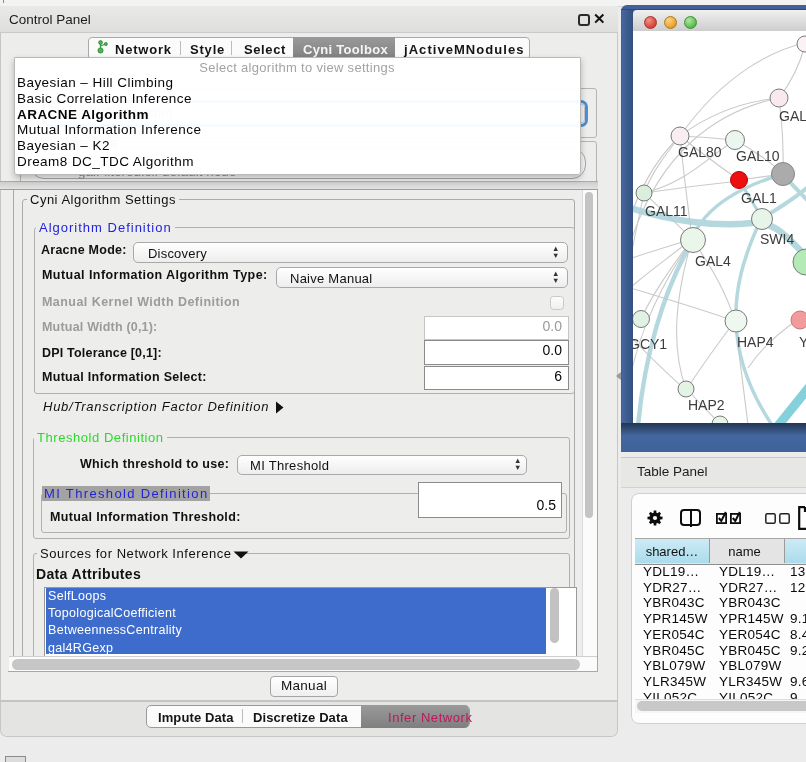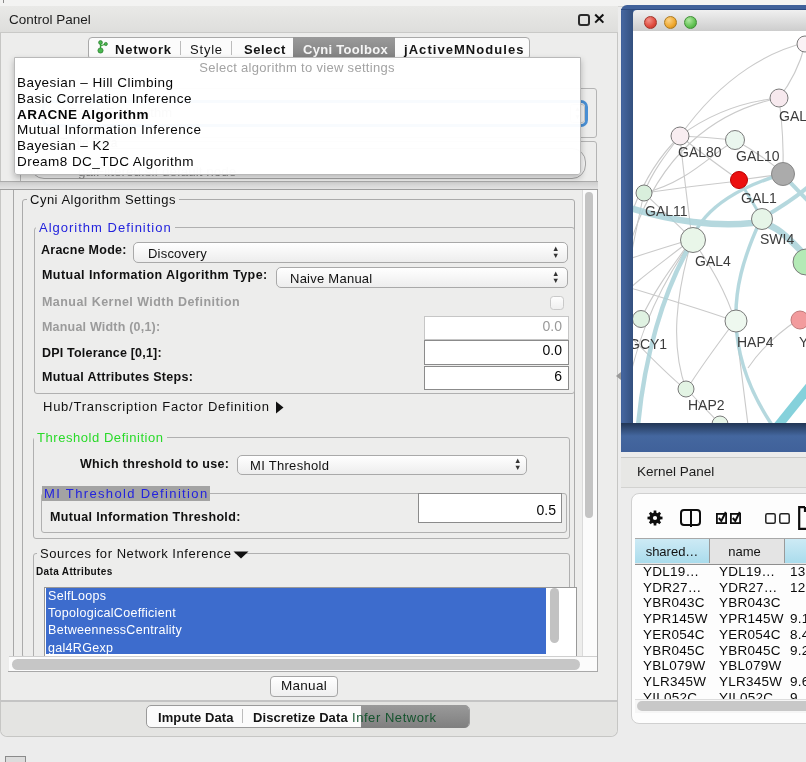--- a/index.html
+++ b/index.html
@@ -32,21 +32,21 @@
 <div class="abs" style="left:180px;top:41px;width:1px;height:14px;background:#bcbcbc;"></div>
 <div class="abs" style="left:231px;top:41px;width:1px;height:14px;background:#bcbcbc;"></div>
 <svg class="abs" style="left:96px;top:40px;" width="14" height="14" viewBox="0 0 14 14">
   <line x1="4.5" y1="2.5" x2="4.5" y2="10" stroke="#3aa23a" stroke-width="1.3"></line>
   <line x1="4.5" y1="6" x2="9.5" y2="4" stroke="#3aa23a" stroke-width="1.1"></line>
   <circle cx="4.5" cy="2.5" r="1.9" fill="#49b84f" stroke="#2a7a2e" stroke-width="0.7"></circle>
   <circle cx="9.8" cy="4" r="1.6" fill="#49b84f" stroke="#2a7a2e" stroke-width="0.7"></circle>
   <circle cx="4.5" cy="10.5" r="2.6" fill="#49b84f" stroke="#2a7a2e" stroke-width="0.7"></circle>
 </svg>
 <div class="abs" style="left:115px;top:42px;font-size:13px;font-weight:bold;letter-spacing:0.8px;color:#141414;">Network</div>
-<div class="abs" style="left:190px;top:42px;font-size:13px;font-weight:normal;letter-spacing:0.8px;color:#141414;">Style</div>
+<div class="abs" style="left:190px;top:42px;font-size:13px;font-weight:bold;letter-spacing:0.8px;color:#141414;">Style</div>
 <div class="abs" style="left:244px;top:42px;font-size:13px;font-weight:bold;letter-spacing:0.6px;color:#141414;">Select</div>
 <div class="abs" style="left:303px;top:42px;font-size:13px;font-weight:bold;letter-spacing:0.3px;color:#f5f5f5;text-align:center;">Cyni Toolbox</div>
 <div class="abs" style="left:404px;top:42px;font-size:13px;font-weight:bold;letter-spacing:1.05px;color:#141414;">jActiveMNodules</div>
 
 <div class="abs" style="left:20px;top:88px;width:575px;height:48px;border:1px solid #b4b4b4;border-radius:3px;"></div>
 <div class="abs" style="left:42px;top:100px;width:540px;height:21px;background:#ececec;border:3px solid #4a90d5;border-radius:7px;"></div>
 <div class="abs" style="left:60px;top:105px;font-size:13px;color:#777;">ARACNE Algorithm</div>
 <div class="abs" style="left:570px;top:104px;width:13px;height:17px;background:#f2f2f2;border:1px solid #c9c9c9;border-radius:3px;font-size:6.5px;color:#888;text-align:center;line-height:8px;">▲<br>▼</div>
 <div class="abs" style="left:20px;top:141px;width:575px;height:47px;border:1px solid #b4b4b4;border-radius:3px;"></div>
 <div class="abs" style="left:60px;top:136px;font-size:12px;color:#666;">Table Data</div>
@@ -79,55 +79,55 @@
 <div class="arr" style="left:552px;top:245px;">▲<br>▼</div>
 
 <div class="lbl" style="left:42px;top:268px;letter-spacing:0.45px;">Mutual Information Algorithm Type:</div>
 <div class="combo" style="left:276px;top:267px;width:290px;height:19px;"></div>
 <div class="abs" style="left:290px;top:271px;font-size:13px;letter-spacing:0.25px;color:#111;">Naive Manual</div>
 <div class="arr" style="left:552px;top:270px;">▲<br>▼</div>
 
 <div class="lbl dis" style="left:42px;top:295px;letter-spacing:0.45px;">Manual Kernel Width Definition</div>
 <div class="abs" style="left:550px;top:296px;width:12px;height:12px;background:linear-gradient(#fdfdfd,#efefef);border:1px solid #c9c9c9;border-radius:3.5px;"></div>
 
-<div class="lbl dis" style="left:42px;top:320px;letter-spacing:0.2px;">Manual Width (0,1):</div>
+<div class="lbl dis" style="left:42px;top:320px;letter-spacing:0.2px;">Mutual Width (0,1):</div>
 <div class="fld" style="left:424px;top:316px;width:137px;height:21px;border:1px solid #c6c6c6;color:#9a9a9a;padding:1px 6px 0 0;">0.0</div>
 
 <div class="lbl" style="left:42px;top:346px;letter-spacing:0.2px;">DPI Tolerance [0,1]:</div>
 <div class="fld" style="left:424px;top:340px;width:137px;height:22px;border:1px solid #8b8b8b;padding:1px 6px 0 0;">0.0</div>
 
-<div class="lbl" style="left:42px;top:370px;letter-spacing:0.3px;">Mutual Attributes Steps:</div>
+<div class="lbl" style="left:42px;top:370px;letter-spacing:0.3px;">Mutual Information Select:</div>
 <div class="fld" style="left:424px;top:366px;width:137px;height:21px;border:1px solid #8b8b8b;padding:1px 6px 0 0;">6</div>
 
-<div class="abs" style="left:43px;top:399px;font-size:13px;letter-spacing:0.75px;color:#111;">Hub/Transcription Factor Definition</div>
+<div class="abs" style="left:43px;top:399px;font-size:13px;letter-spacing:0.75px;color:#111;font-style:italic;">Hub/Transcription Factor Definition</div>
 <svg class="abs" style="left:275px;top:401px;" width="9" height="13">
     <path d="M1,0.5 L8.5,6.5 L1,12.5 Z" fill="#111"></path>
   </svg>
 
 <div class="abs" style="left:33px;top:437px;width:535px;height:100px;border:1px solid #b0b0b0;border-radius:3px;"></div>
 <div class="abs" style="left:34px;top:430px;background:#ededec;padding:0 3px;font-size:13px;letter-spacing:0.55px;color:#2ada2a;">Threshold Definition</div>
 
 <div class="lbl" style="left:80px;top:457px;letter-spacing:0.3px;">Which threshold to use:</div>
 <div class="combo" style="left:237px;top:455px;width:288px;height:18px;"></div>
 <div class="abs" style="left:250px;top:458px;font-size:13px;letter-spacing:0.3px;color:#111;">MI Threshold</div>
 <div class="arr" style="left:514px;top:457px;">▲<br>▼</div>
 
 <div class="abs" style="left:41px;top:493px;width:524px;height:38px;border:1px solid #b0b0b0;border-radius:3px;"></div>
 <div class="abs" style="left:42px;top:486px;background:#a3a3a3;padding:0 2px;font-size:13px;letter-spacing:1.35px;color:#2323dd;">MI Threshold Definition</div>
 
 <div class="lbl" style="left:50px;top:510px;letter-spacing:0.35px;">Mutual Information Threshold:</div>
-<div class="fld" style="left:418px;top:493px;width:137px;height:20px;border:1px solid #8b8b8b;padding:8px 5px 0 0;">0.5</div>
+<div class="fld" style="left:418px;top:482px;width:137px;height:20px;border:1px solid #8b8b8b;padding:14px 5px 0 0;">0.5</div>
 
 <div class="abs" style="left:33px;top:553px;width:535px;height:104px;border:1px solid #b0b0b0;border-radius:3px;"></div>
 <div class="abs" style="left:37px;top:546px;background:#ededec;padding:0 3px;font-size:13px;letter-spacing:0.55px;color:#111;">Sources for Network Inference</div>
 <svg class="abs" style="left:233px;top:551px;" width="16" height="8">
     <path d="M0.5,0.5 L15.5,0.5 L8,7.5 Z" fill="#111"></path>
   </svg>
 
-<div class="lbl" style="left:36px;top:566px;font-size:10px;letter-spacing:0.35px;">Data Attributes</div>
+<div class="lbl" style="left:36px;top:566px;font-size:14px;letter-spacing:0.35px;">Data Attributes</div>
 
 <div class="abs" style="left:44px;top:587px;width:531px;height:69px;background:#ffffff;border:1px solid #999;"></div>
 <div class="abs" style="left:46px;top:588px;width:500px;height:66px;background:#3d6ccd;"></div>
 <div class="abs" style="left:48px;top:588px;font-size:12.5px;letter-spacing:0.3px;color:#fff;line-height:17.2px;">SelfLoops<br>TopologicalCoefficient<br>BetweennessCentrality<br>gal4RGexp</div>
 <div class="abs" style="left:550px;top:588px;width:9px;height:55px;background:#c2c2c2;border-radius:5px;"></div>
 
 <div class="abs" style="left:13px;top:190px;width:1px;height:482px;background:#a8a8a8;"></div>
 <div class="abs" style="left:582px;top:190px;width:15px;height:466px;background:#fbfbfb;border-left:1px solid #dadada;"></div>
 <div class="abs" style="left:597px;top:190px;width:1px;height:482px;background:#a8a8a8;"></div>
 <div class="abs" style="left:585px;top:192px;width:8px;height:326px;background:#c4c4c4;border-radius:5px;"></div>
@@ -137,21 +137,21 @@
 
 <div class="abs" style="left:270px;top:676px;width:66px;height:18px;background:linear-gradient(#ffffff,#efefef);border:1px solid #a5a5a5;border-radius:4px;text-align:center;font-size:13.5px;letter-spacing:0.3px;color:#111;padding-top:1px;">Manual</div>
 
 <div class="abs" style="left:0;top:700px;width:618px;height:2px;background:#c4c4c4;"></div>
 <div class="abs" style="left:1px;top:702px;width:616px;height:34px;background:#e4e4e2;border-radius:0 0 7px 7px;"></div>
 <div class="abs" style="left:146px;top:705px;width:322px;height:21px;background:#fbfbfb;border:1px solid #9a9a9a;border-radius:5px;"></div>
 <div class="abs" style="left:361px;top:705px;width:108px;height:23px;background:linear-gradient(#9a9a9a,#7f7f7f);border-radius:0 5px 5px 0;"></div>
 <div class="abs" style="left:242px;top:709px;width:1px;height:14px;background:#bcbcbc;"></div>
 <div class="abs bold" style="left:158px;top:710px;font-size:13px;letter-spacing:0.1px;color:#141414;">Impute Data</div>
 <div class="abs bold" style="left:253px;top:710px;font-size:13px;letter-spacing:0.1px;color:#141414;">Discretize Data</div>
-<div class="abs" style="left:352px;top:710px;font-size:13px;letter-spacing:0.55px;color:#14532d;">Infer Network</div>
+<div class="abs" style="left:388px;top:710px;font-size:13px;letter-spacing:0.55px;color:#be185d;">Infer Network</div>
 
 <div class="abs" style="left:5px;top:756px;width:19px;height:8px;background:#dcdcdc;border:1.5px solid #8a8a8a;"></div>
 
 <div class="abs" style="left:616px;top:372px;width:0;height:0;border-top:4px solid transparent;border-bottom:4px solid transparent;border-right:5px solid #9a9a9a;"></div>
 
 <div class="abs" style="left:621px;top:5px;width:185px;height:447px;background:#40619a;border-radius:6px 0 0 6px;"></div>
 <div class="abs" style="left:621px;top:8.5px;width:185px;height:1.5px;background:#2d4b81;"></div>
 <div class="abs" style="left:622px;top:10px;width:11px;height:413px;background:linear-gradient(90deg,#45669f,#34507e);"></div>
 <div class="abs" style="left:621px;top:423px;width:185px;height:29px;background:linear-gradient(#223655,#44679f 45%,#40619a);"></div>
 
@@ -229,21 +229,21 @@
     <text x="760" y="244">SWI4</text>
     <text x="695" y="266">GAL4</text>
     <text x="629" y="349">GCY1</text>
     <text x="737" y="347">HAP4</text>
     <text x="799" y="347">Y</text>
     <text x="688" y="410">HAP2</text>
   </g>
 </svg>
 
 <div class="abs" style="left:621px;top:457px;width:185px;height:29px;background:#e7e7e5;border-top:1px solid #c9c9c7;border-bottom:1px solid #d2d2d0;"></div>
-<div class="abs" style="left:637px;top:464px;font-size:13.5px;color:#1c1c1c;">Kernel Panel</div>
+<div class="abs" style="left:637px;top:464px;font-size:13.5px;color:#1c1c1c;">Table Panel</div>
 
 <div class="abs" style="left:631px;top:493px;width:185px;height:229px;background:#fdfdfd;border:1px solid #d0d0d0;border-radius:8px 0 0 8px;"></div>
 
 <svg class="abs" style="left:646px;top:509px;" width="18" height="18" viewBox="0 0 18 18">
   <g stroke="#0d0d0d" stroke-width="2.7">
     <line x1="9" y1="1.5" x2="9" y2="16.5"></line>
     <line x1="1.5" y1="9" x2="16.5" y2="9"></line>
     <line x1="3.8" y1="3.8" x2="14.2" y2="14.2"></line>
     <line x1="14.2" y1="3.8" x2="3.8" y2="14.2"></line>
   </g>

